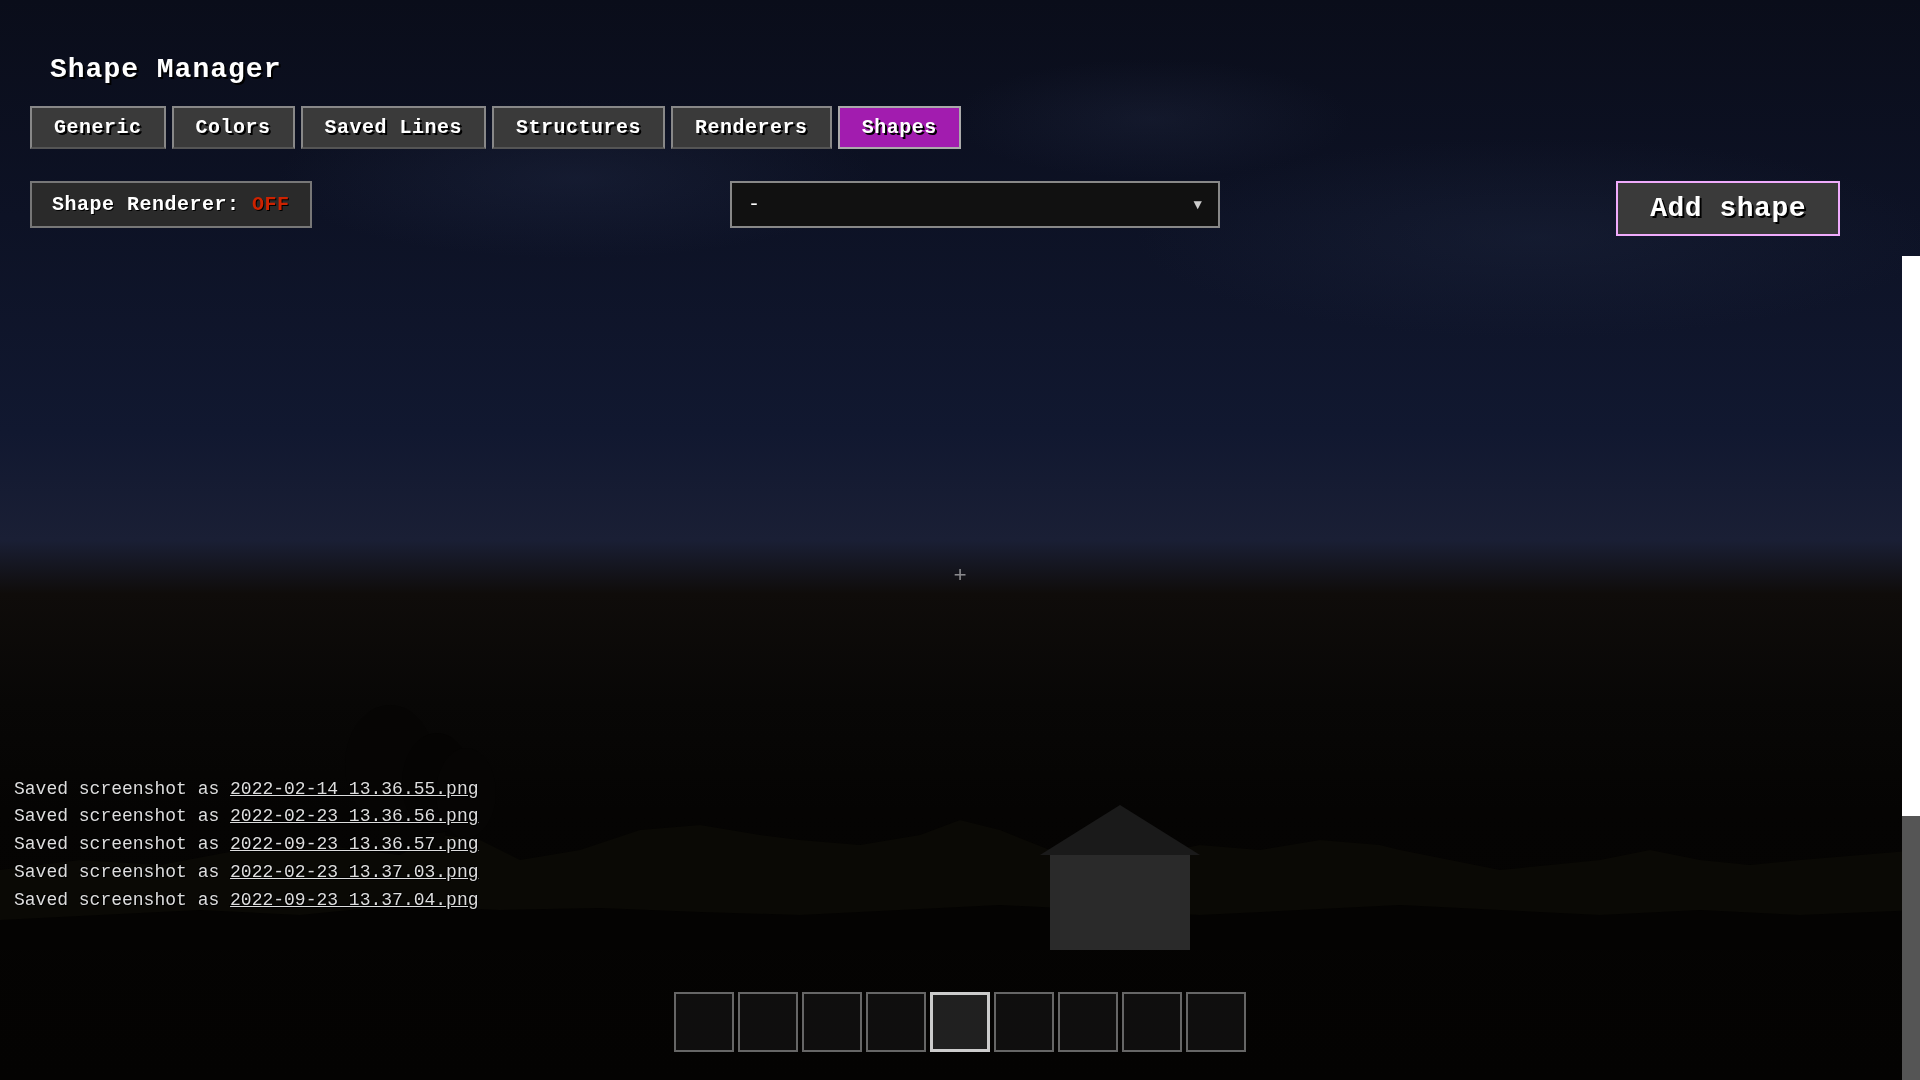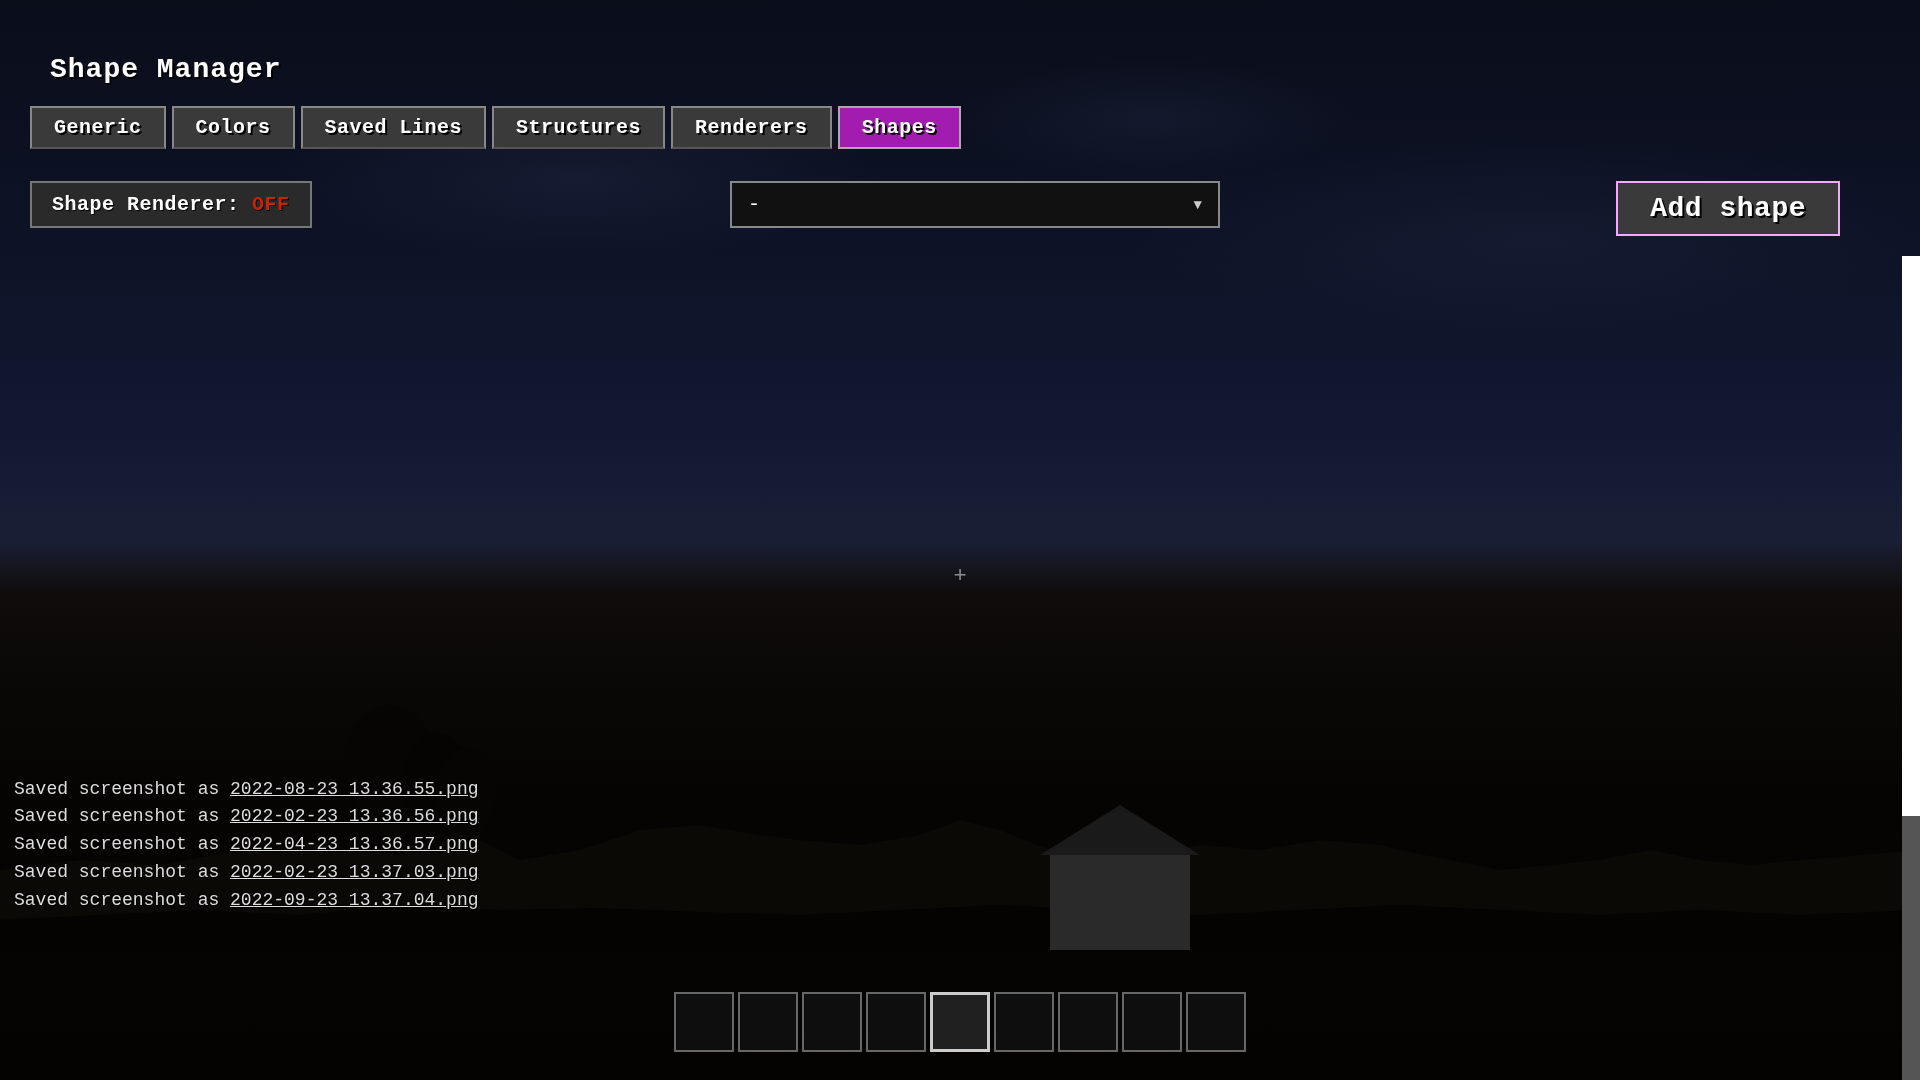--- a/index.html
+++ b/index.html
@@ -299,27 +299,27 @@
   </div>
 
   <button class="add-shape-btn">Add shape</button>
 
   <div class="scrollbar-track">
     <div class="scrollbar-thumb"></div>
   </div>
 
   <div class="screenshot-log">
     <span class="log-line">
-      <span class="log-prefix">Saved screenshot as </span><span class="log-filename">2022-08-23_13.36.55.png</span>
+      <span class="log-prefix">Saved screenshot as </span><span class="log-filename">2022-02-14_13.36.55.png</span>
     </span>
     <span class="log-line">
       <span class="log-prefix">Saved screenshot as </span><span class="log-filename">2022-02-23_13.36.56.png</span>
     </span>
     <span class="log-line">
-      <span class="log-prefix">Saved screenshot as </span><span class="log-filename">2022-04-23_13.36.57.png</span>
+      <span class="log-prefix">Saved screenshot as </span><span class="log-filename">2022-09-23_13.36.57.png</span>
     </span>
     <span class="log-line">
       <span class="log-prefix">Saved screenshot as </span><span class="log-filename">2022-02-23_13.37.03.png</span>
     </span>
     <span class="log-line">
       <span class="log-prefix">Saved screenshot as </span><span class="log-filename">2022-09-23_13.37.04.png</span>
     </span>
   </div>
 
   <div class="hotbar">

